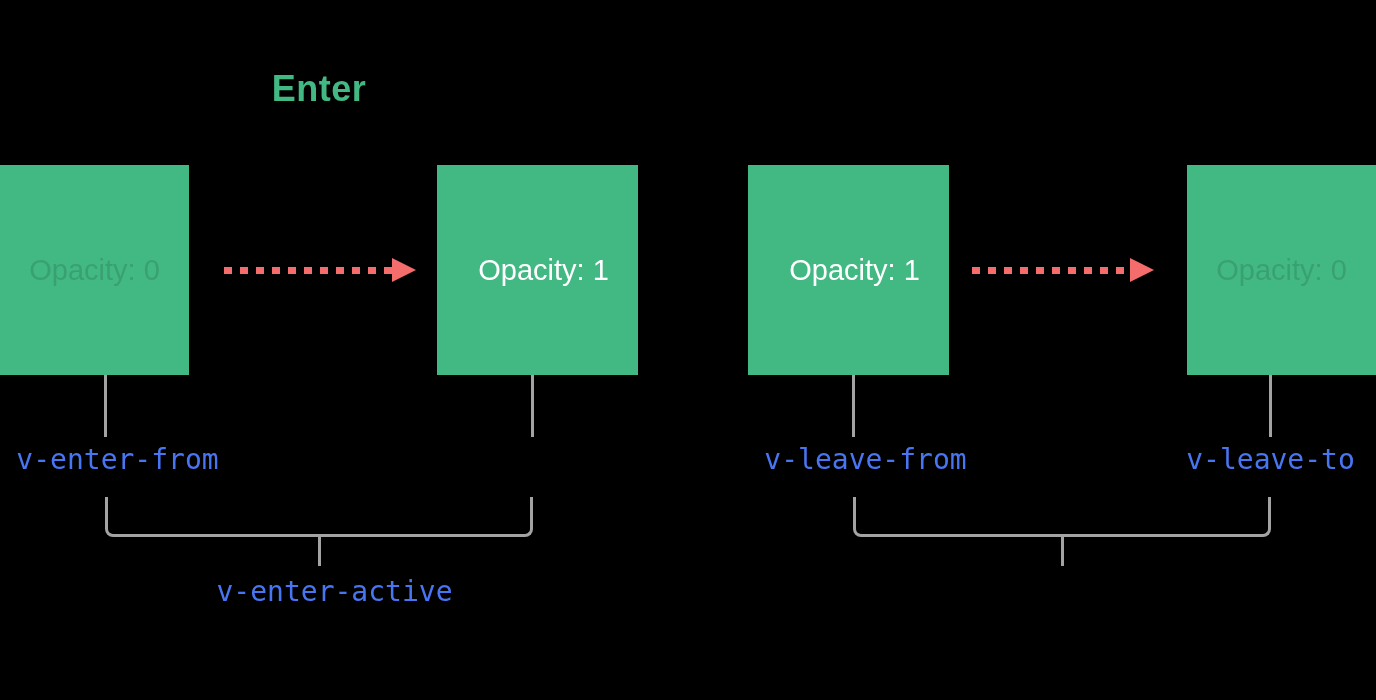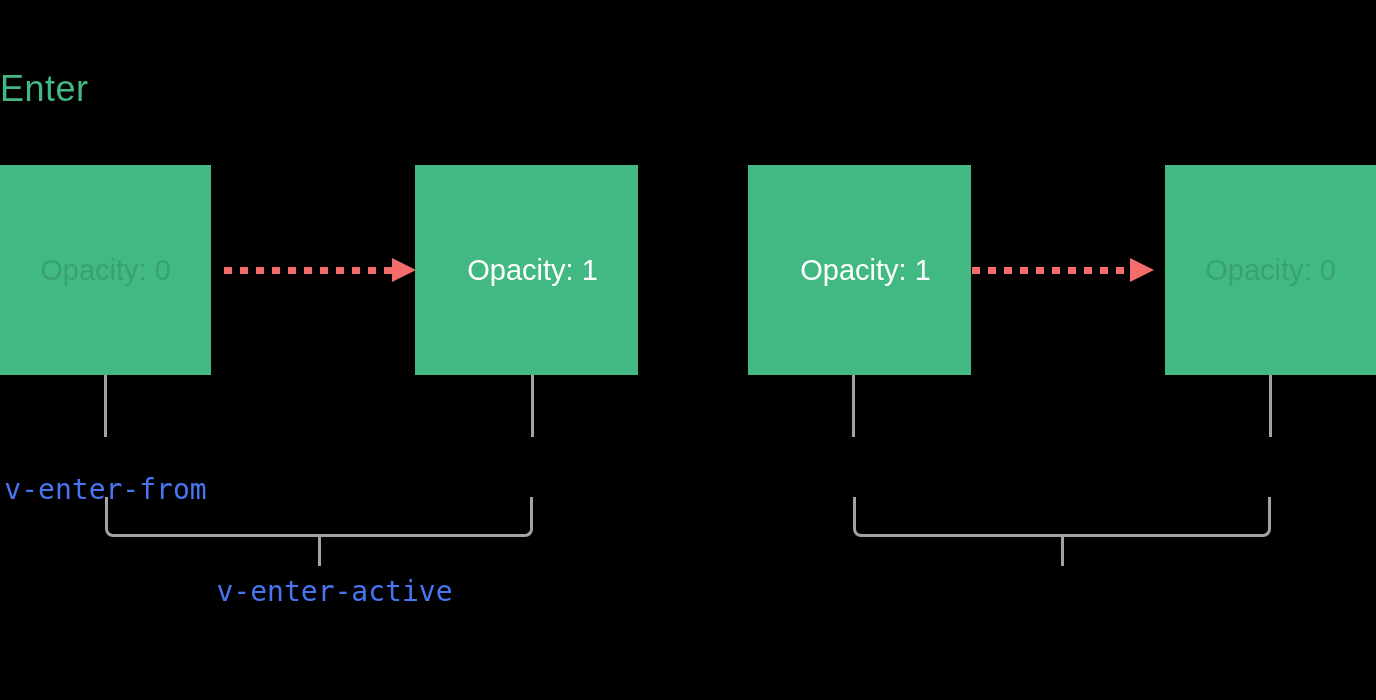--- a/index.html
+++ b/index.html
@@ -10,28 +10,28 @@
     background: var(--bg, #000);
     overflow: hidden;
     font-family: "Liberation Sans", sans-serif;
   }
   .group { position: absolute; top: 0; height: 700px; }
   #group-enter { left: 0;     width: 638px; }
   #group-leave { left: 748px; width: 628px; }
 
   .title {
     position: absolute; top: 68px; left: 0; right: 0;
-    text-align: left;
-    font-size: 36px; font-weight: normal;
+    text-align: center;
+    font-size: 36px; font-weight: bold;
     color: var(--green); letter-spacing: 0.5px;
   }
 
   .box {
     position: absolute; top: 165px;
-    width: 211px; height: 210px;
+    width: 189px; height: 210px;
     background: var(--green);
     display: flex; align-items: center; justify-content: center;
     font-size: 29px; line-height: 1;
   }
   .box-from { left: 0; }
   .box-to   { right: 0; }
   .box.solid { color: #ffffff; padding-left: 12px; }
   .box.faint { color: rgba(0,0,0,0.13); }
 
   .arrow { position: absolute; top: 258px; left: 224px; right: 222px; height: 24px; }
@@ -48,21 +48,21 @@
 
   .conn { position: absolute; top: 375px; width: 3px; height: 62px; background: var(--gray); }
   .conn-from { left: 104px; }
   .conn-to   { right: 104px; }
 
   .mono {
     font-family: "DejaVu Sans Mono", "Liberation Mono", monospace;
     font-size: 28px; line-height: 28px;
     color: var(--blue); font-weight: 500;
   }
-  .class-label { position: absolute; top: 476px; width: 211px; text-align: center; white-space: nowrap; }
+  .class-label { position: absolute; top: 446px; width: 211px; text-align: center; white-space: nowrap; padding-left: 12px; }
   .label-from { left: 0; }
   .label-to   { right: 0; }
 
   .bracket {
     position: absolute; left: 105px; right: 105px; top: 497px; height: 37px;
     border-left: 3px solid var(--gray);
     border-right: 3px solid var(--gray);
     border-bottom: 3px solid var(--gray);
     border-radius: 0 0 8px 8px;
   }
@@ -115,19 +115,21 @@
       <div class="arrow-head"></div>
     </div>
 
     <div class="box box-to faint">
       <span>Opacity: 0</span>
     </div>
 
     <div class="conn conn-from"></div>
     <div class="conn conn-to"></div>
 
+    <div class="class-label label-from mono">v-leave-from</div>
+    <div class="class-label label-to mono">v-leave-to</div>
 
     <div class="bracket"></div>
     <div class="stem"></div>
 
   </div>
 
 </div>
 
 </body></html>

